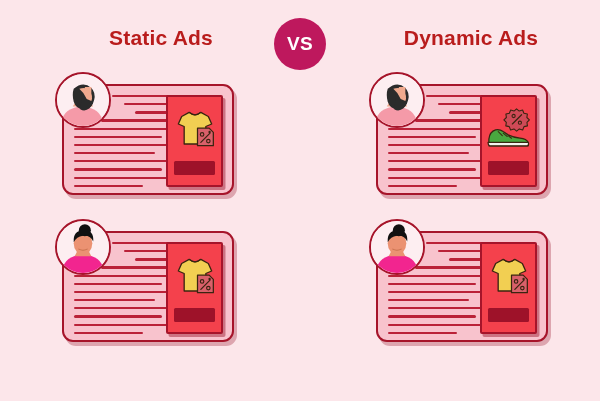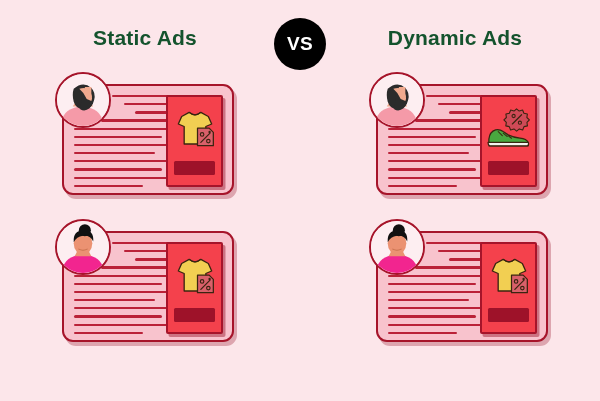--- a/index.html
+++ b/index.html
@@ -10,30 +10,30 @@
     overflow:hidden;position:relative;
   }
   .stage{position:absolute;inset:0;}
 
   
   .header{
     position:absolute;top:0;left:0;width:600px;height:72px;
   }
   .title{
     position:absolute;top:26px;
-    font-size:21px;font-weight:700;color:#14532d;
-    letter-spacing:.2px;text-align:center;white-space:nowrap;
+    font-size:21px;font-weight:700;color:#b91c1c;
+    letter-spacing:.2px;text-align:center;white-space:nowrap;padding-left:16px;
   }
   .title.left{left:0;width:290px;}
   .title.right{left:310px;width:290px;}
 
   .vs-badge{
     position:absolute;left:274px;top:18px;
     width:52px;height:52px;border-radius:50%;
-    background:#000000;
+    background:#be185d;
     display:flex;align-items:center;justify-content:center;
   }
   .vs-badge span{
     color:#ffffff;font-size:19px;font-weight:700;letter-spacing:.4px;
   }
 
   
   .card{
     position:absolute;
     width:172px;height:111px;

